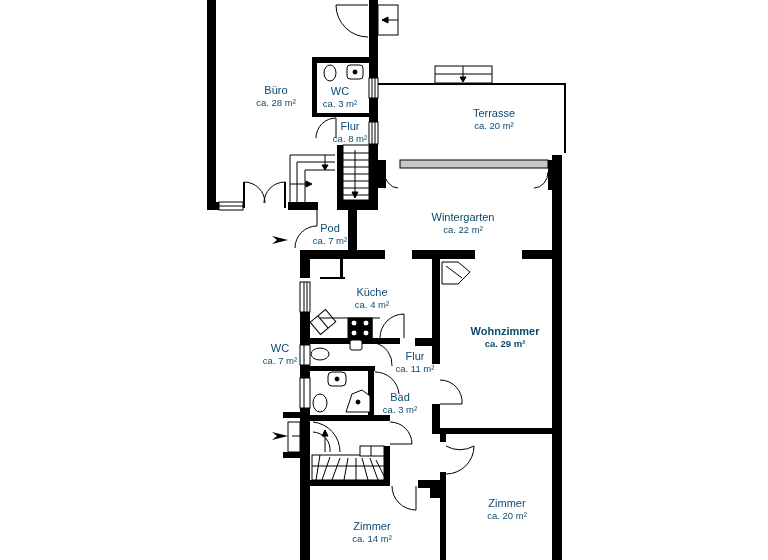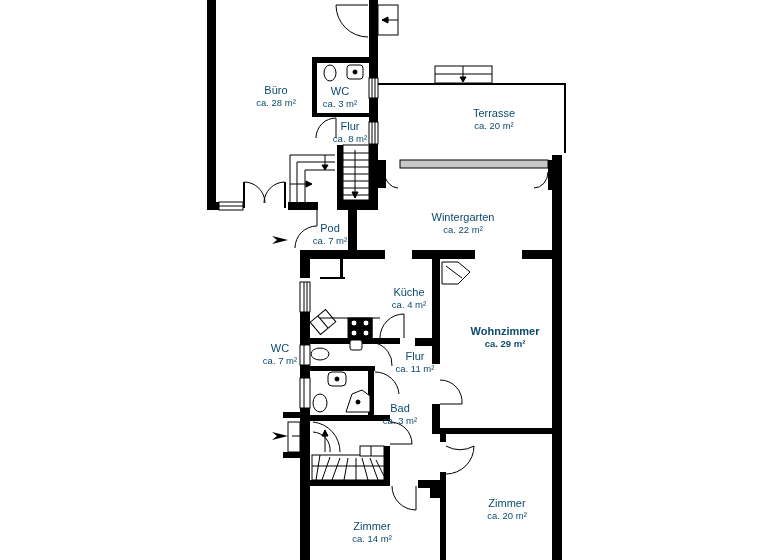--- a/index.html
+++ b/index.html
@@ -246,37 +246,37 @@
   <span class="area">ca. 20 m²</span>
 </div>
 <div class="lbl" style="left:463px; top:211px;">
   <span class="name">Wintergarten</span>
   <span class="area">ca. 22 m²</span>
 </div>
 <div class="lbl" style="left:330px; top:222px;">
   <span class="name">Pod</span>
   <span class="area">ca. 7 m²</span>
 </div>
-<div class="lbl" style="left:372px; top:286px;margin-left:37px;">
+<div class="lbl" style="left:372px; top:286px;">
   <span class="name">Küche</span>
   <span class="area">ca. 4 m²</span>
 </div>
 <div class="lbl" style="left:505px; top:325px;font-weight:bold;">
   <span class="name">Wohnzimmer</span>
   <span class="area">ca. 29 m²</span>
 </div>
 <div class="lbl" style="left:280px; top:342px;">
   <span class="name">WC</span>
   <span class="area">ca. 7 m²</span>
 </div>
 <div class="lbl" style="left:415px; top:350px;">
   <span class="name">Flur</span>
   <span class="area">ca. 11 m²</span>
 </div>
-<div class="lbl" style="left:400px; top:402px;">
+<div class="lbl" style="left:400px; top:391px;">
   <span class="name">Bad</span>
   <span class="area">ca. 3 m²</span>
 </div>
 <div class="lbl" style="left:372px; top:520px;">
   <span class="name">Zimmer</span>
   <span class="area">ca. 14 m²</span>
 </div>
 <div class="lbl" style="left:507px; top:497px;">
   <span class="name">Zimmer</span>
   <span class="area">ca. 20 m²</span>

